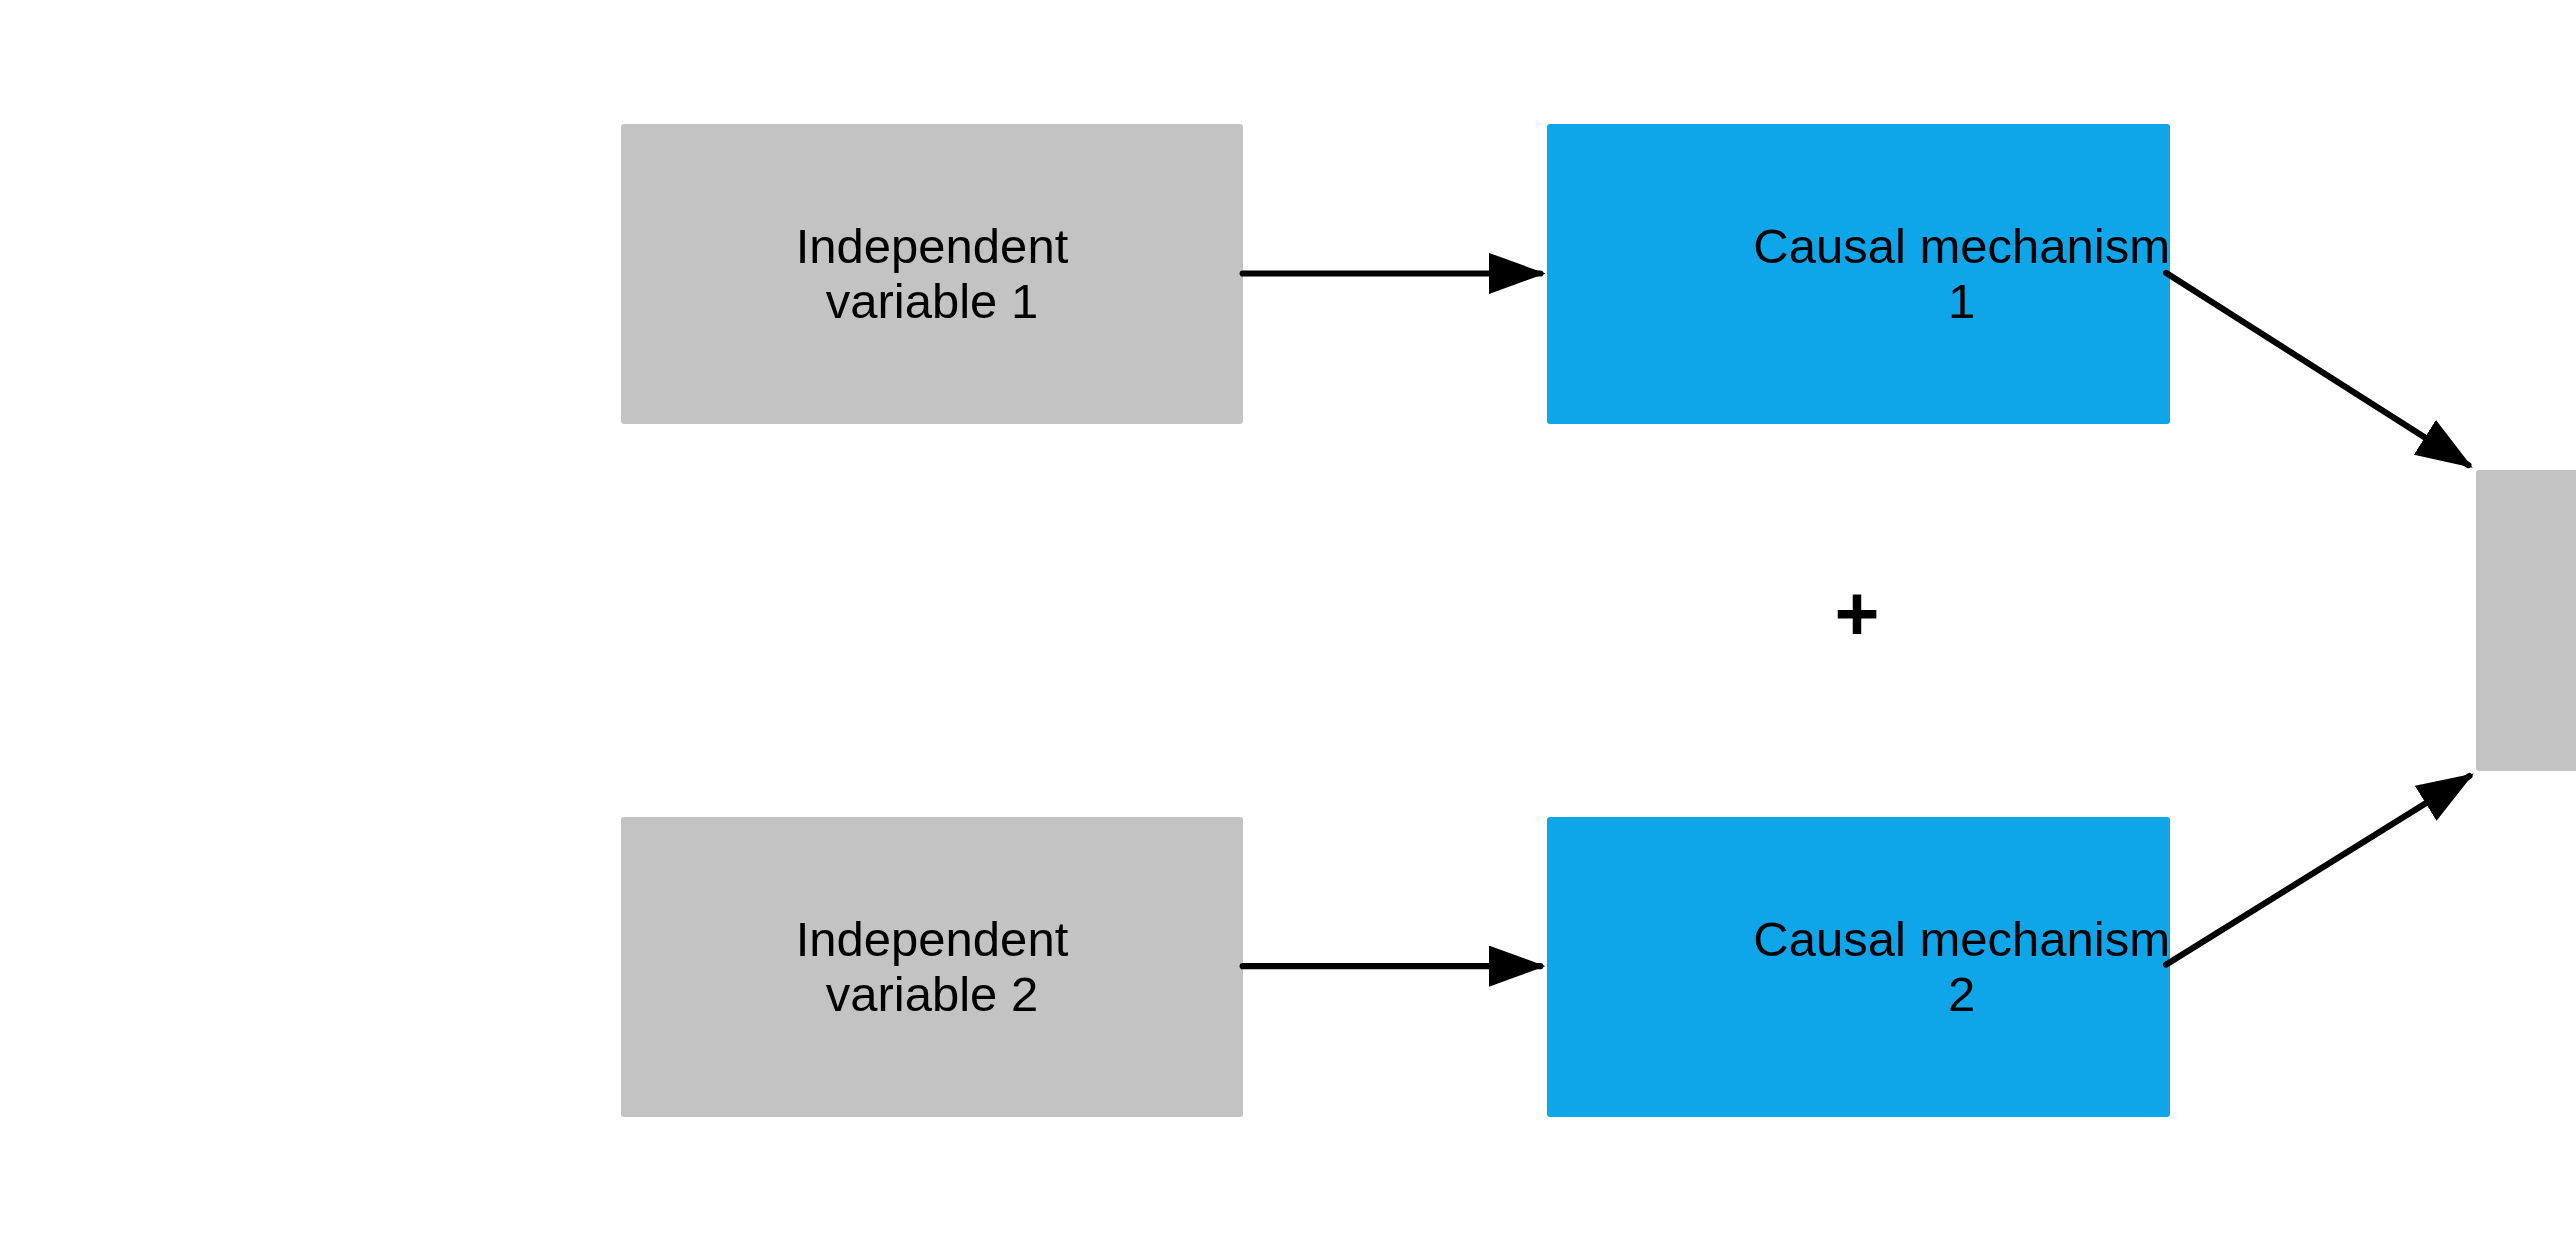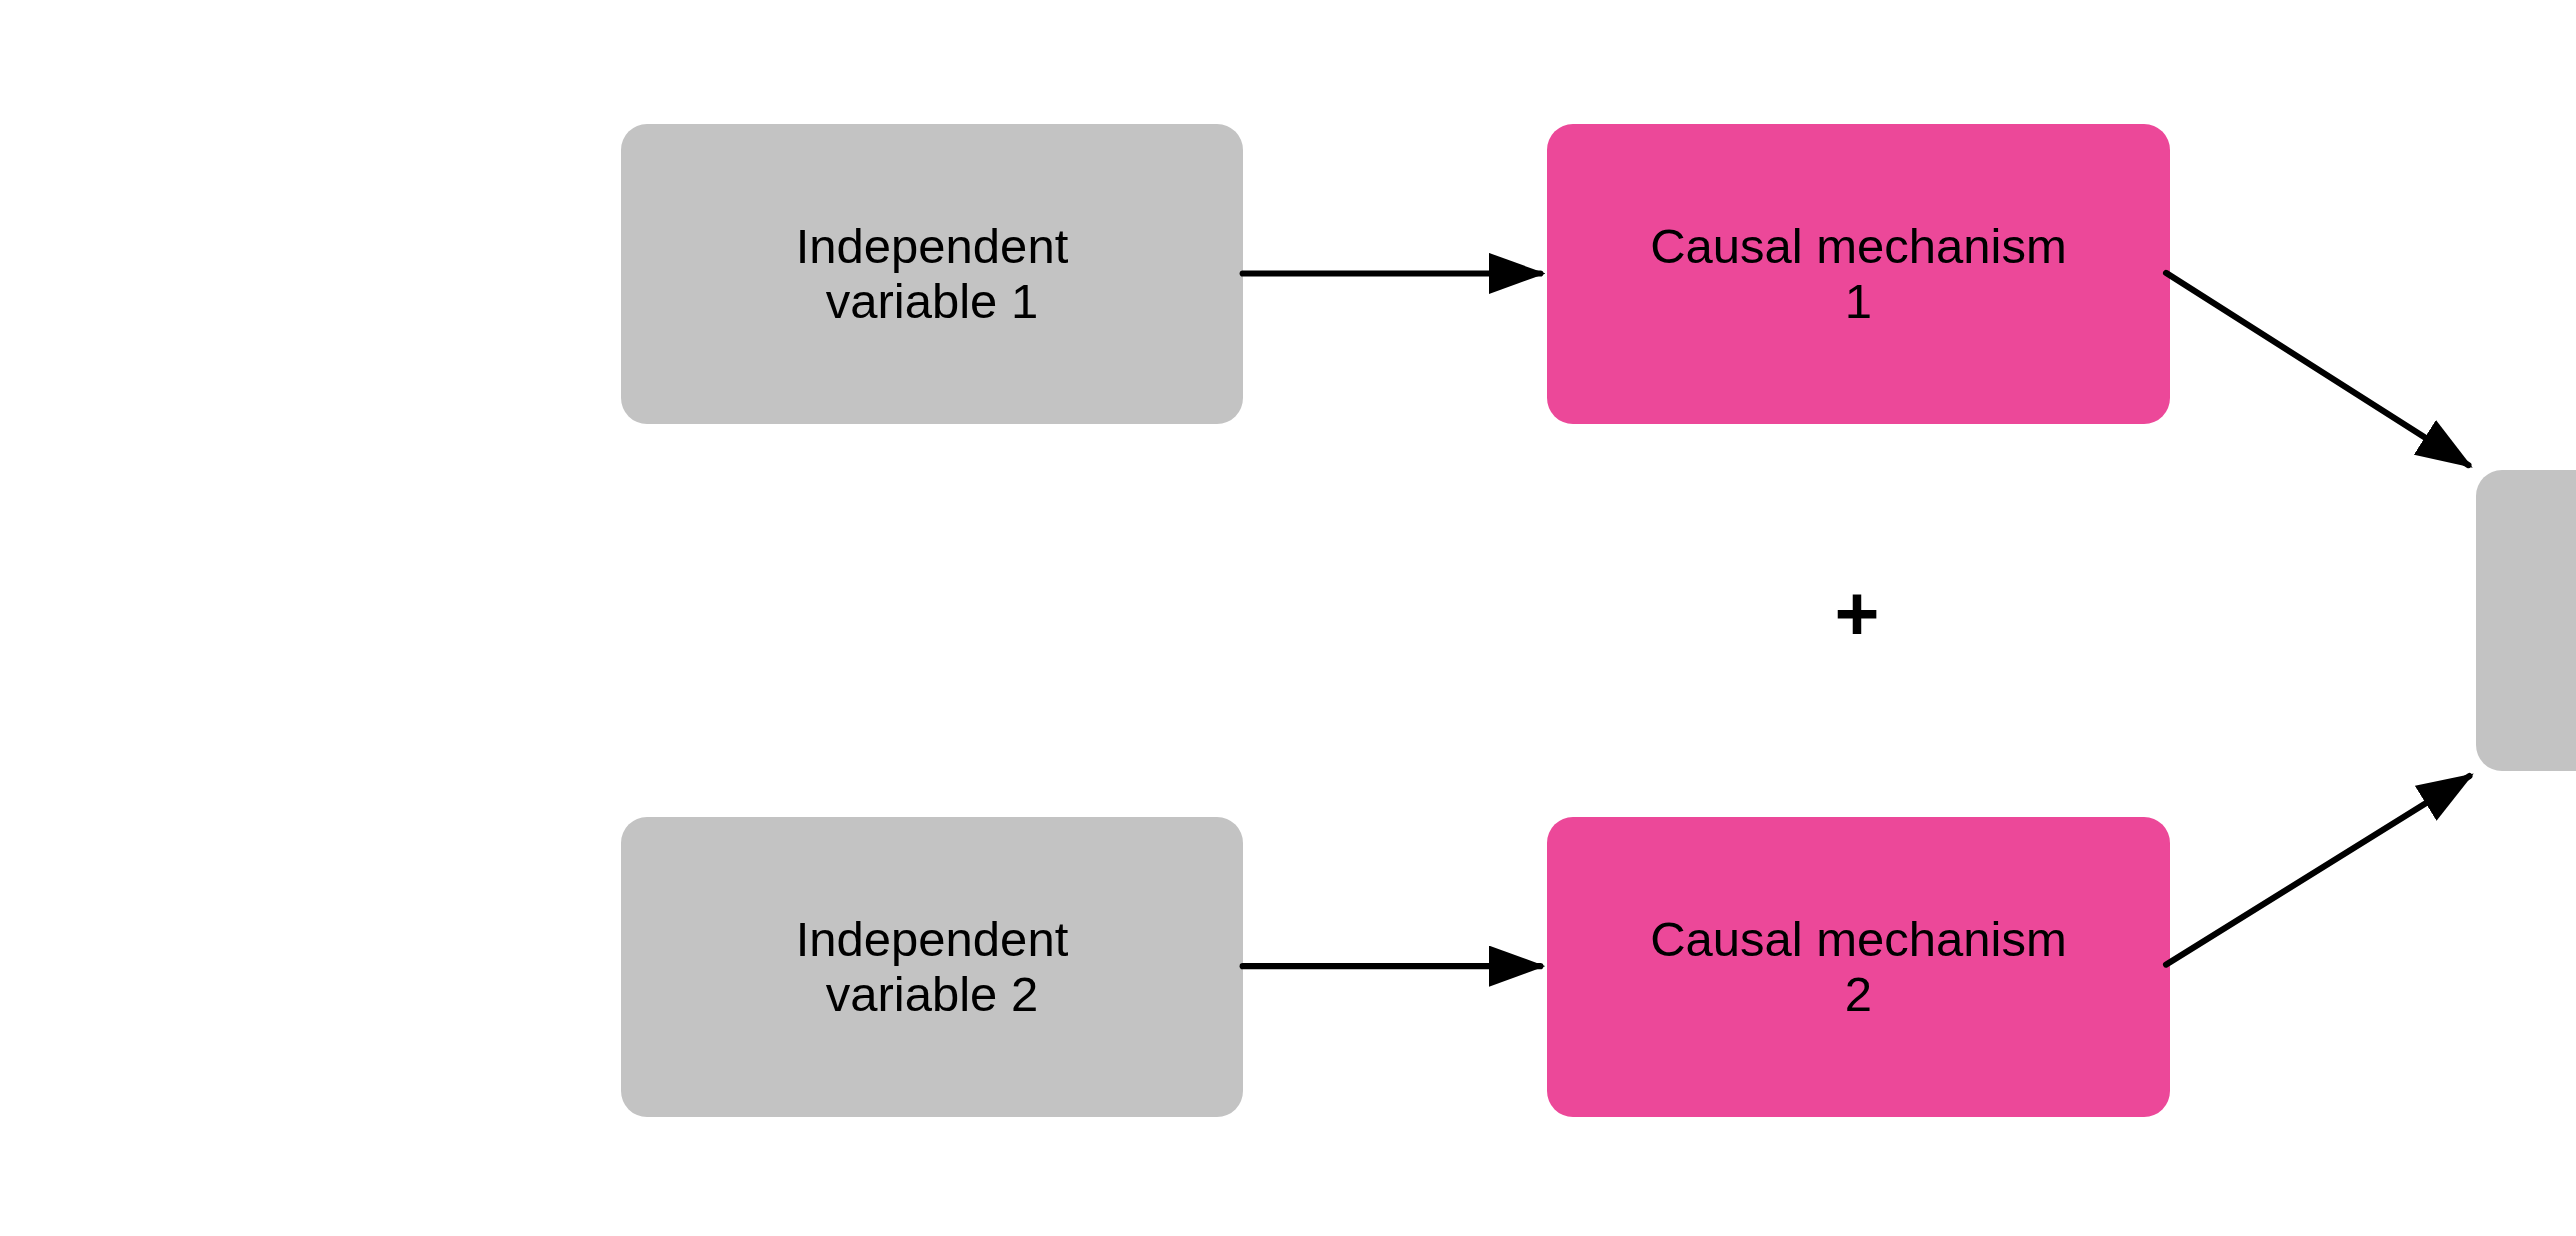--- a/index.html
+++ b/index.html
@@ -15,29 +15,29 @@
     overflow: hidden;
   }
   .canvas {
     position: absolute;
     left: 0; top: 0;
     width: 3709px;
     height: 1236px;
   }
   .node {
     position: absolute;
-    border-radius: 26px;
+    border-radius: 3px;
     display: flex;
     align-items: center;
     justify-content: center;
     text-align: center;
     box-sizing: border-box;
   }
   .node-dark  { background: #c3c3c3; }
-  .node-light { background: #ec4899; }
+  .node-light { background: #0ea5e9; justify-content: flex-end; }
   .node-label {
     white-space: pre-line;
     font-size: 49px;
     line-height: 1.12;
     color: #000000;
     font-weight: 400;
   }
   #node-iv1 { left: 621px; top: 124px;  width: 622px; height: 300px; }
   #node-cm1 { left: 1547px; top: 124px;  width: 623px; height: 300px; }
   #node-iv2 { left: 621px; top: 817px; width: 622px; height: 300px; }

